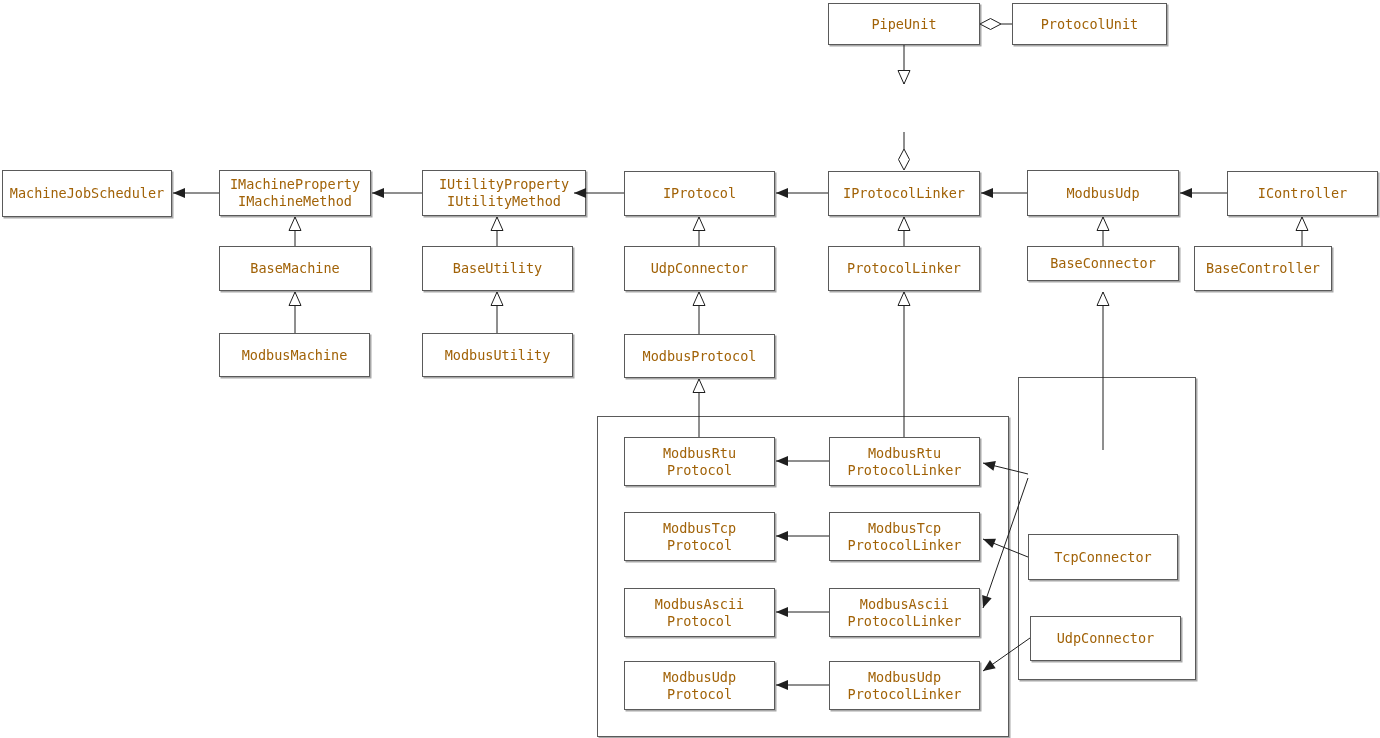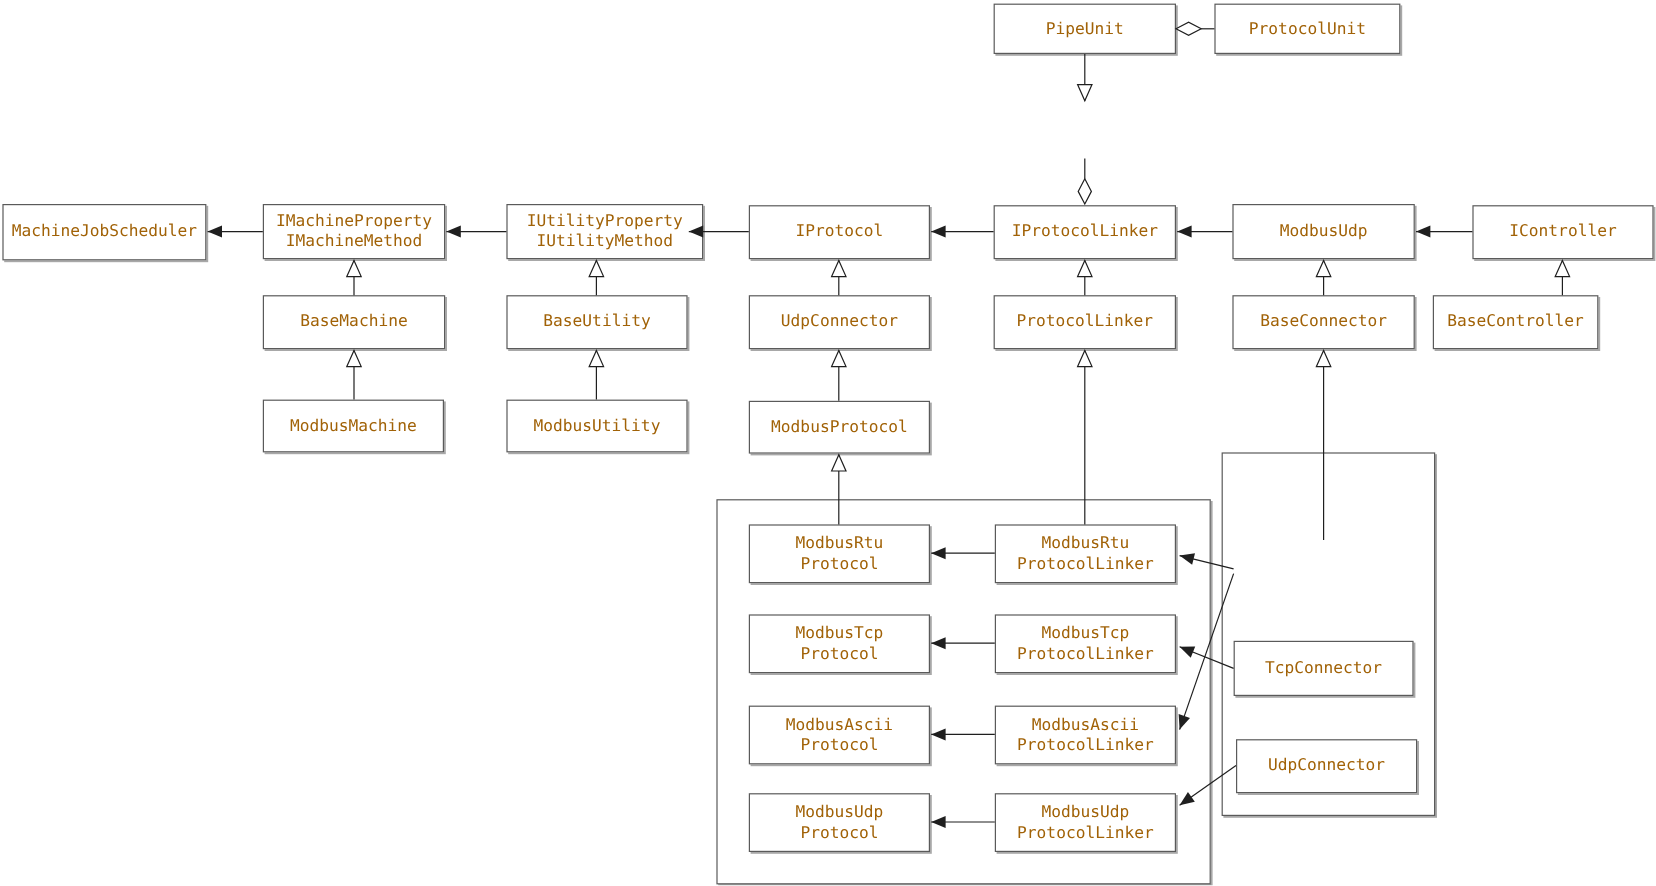--- a/index.html
+++ b/index.html
@@ -62,21 +62,21 @@
 IUtilityMethod</div>
   <div class="node" style="left:624px; top:171px; width:151px; height:45px">IProtocol</div>
   <div class="node" style="left:828px; top:171px; width:152px; height:45px">IProtocolLinker</div>
   <div class="node" style="left:1027px; top:170px; width:152px; height:46px">ModbusUdp</div>
   <div class="node" style="left:219px; top:246px; width:152px; height:45px">BaseMachine</div>
 
   <div class="node" style="left:1227px; top:171px; width:151px; height:45px">IController</div>
   <div class="node" style="left:422px; top:246px; width:151px; height:45px">BaseUtility</div>
   <div class="node" style="left:624px; top:246px; width:151px; height:45px">UdpConnector</div>
   <div class="node" style="left:828px; top:246px; width:152px; height:45px">ProtocolLinker</div>
-  <div class="node" style="left:1027px; top:246px; width:152px; height:45px">BaseConnector</div>
+  <div class="node" style="left:1027px; top:246px; width:152px; height:35px">BaseConnector</div>
   <div class="node" style="left:1194px; top:246px; width:138px; height:45px">BaseController</div>
 
   <div class="node" style="left:219px; top:333px; width:151px; height:44px">ModbusMachine</div>
   <div class="node" style="left:422px; top:333px; width:151px; height:44px">ModbusUtility</div>
   <div class="node" style="left:624px; top:334px; width:151px; height:44px">ModbusProtocol</div>
 
   <div class="node" style="left:624px; top:437px; width:151px; height:49px">ModbusRtu
 Protocol</div>
   <div class="node" style="left:624px; top:512px; width:151px; height:49px">ModbusTcp
 Protocol</div>

